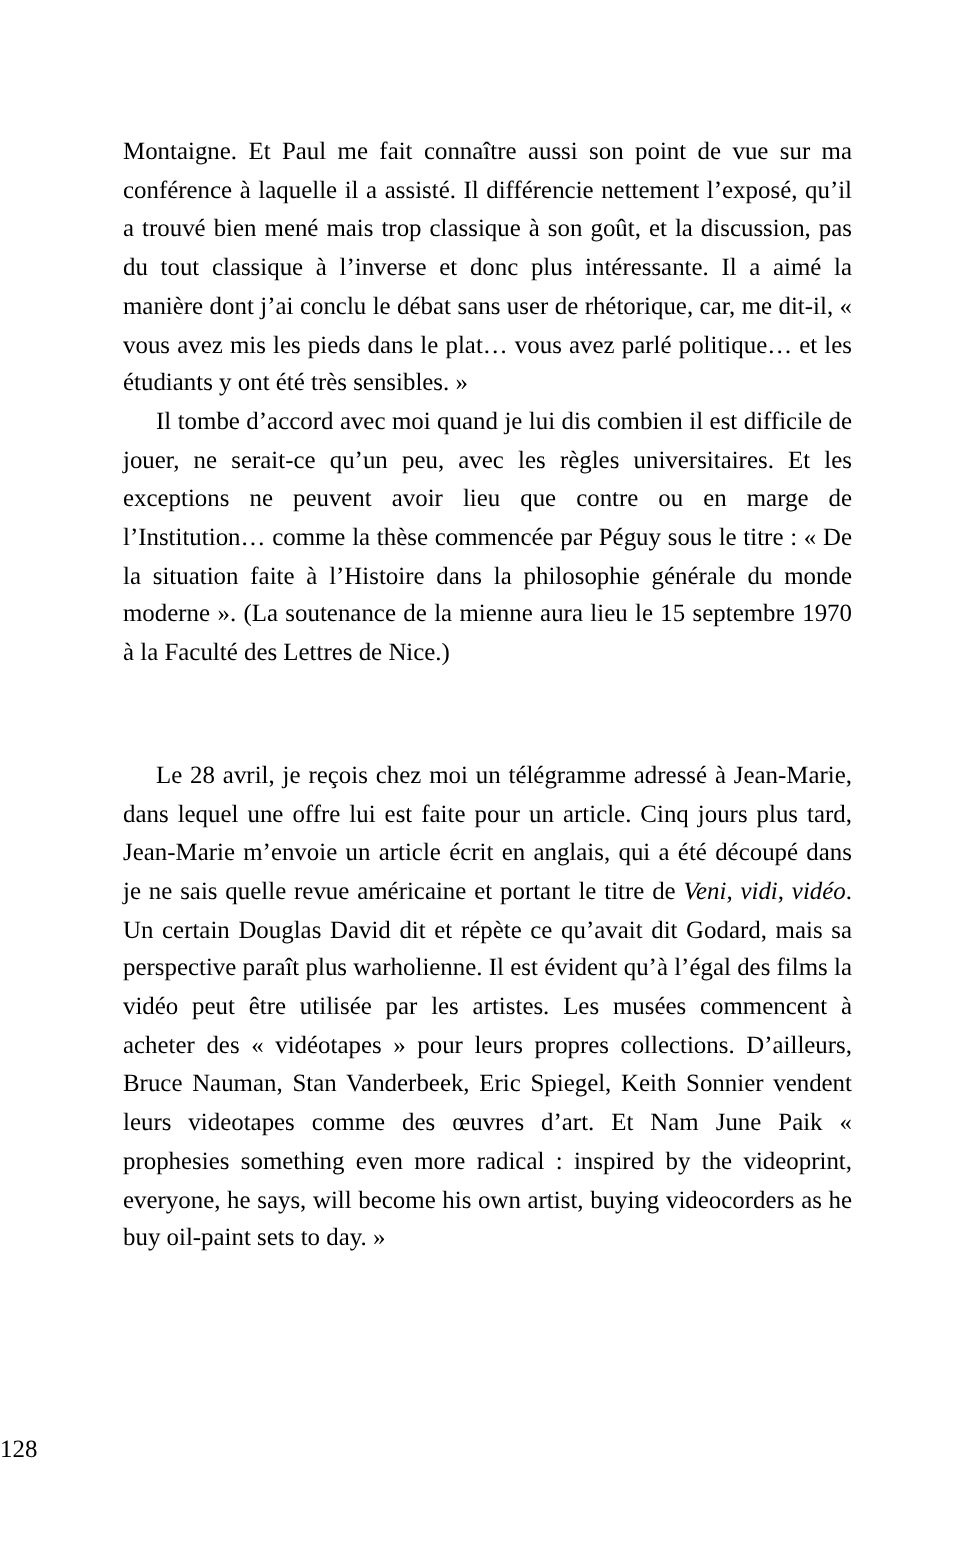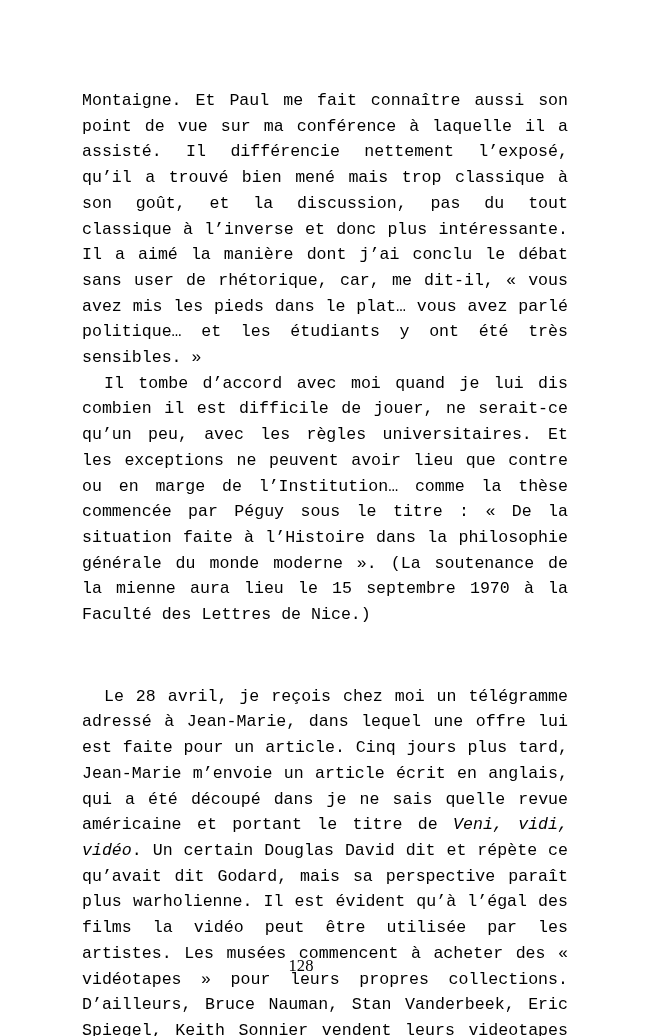--- a/index.html
+++ b/index.html
@@ -16,21 +16,20 @@
     overflow: hidden;
   }
   .page {
     position: absolute;
     left: 0;
     top: 0;
     width: 650px;
     height: 1036px;
     box-sizing: border-box;
     padding: 88px 82px 0 82px;
-    font-family: Liberation Mono, monospace;
   }
   .textblock {
     width: 486px;
   }
   p {
     margin: 0;
     font-size: 16.6px;
     line-height: 25.7px;
     text-align: justify;
     text-justify: inter-word;
@@ -40,21 +39,20 @@
     text-indent: 22px;
   }
   .gap {
     height: 56px;
   }
   .folio {
     position: absolute;
     left: 0;
     top: 956px;
     width: 602px;
-    text-align: center;
     font-size: 16.6px;
     line-height: 20px;
   }
   i { font-style: italic; }
 </style>
 </head>
 <body>
 
 <div class="page">
   <div class="textblock">

